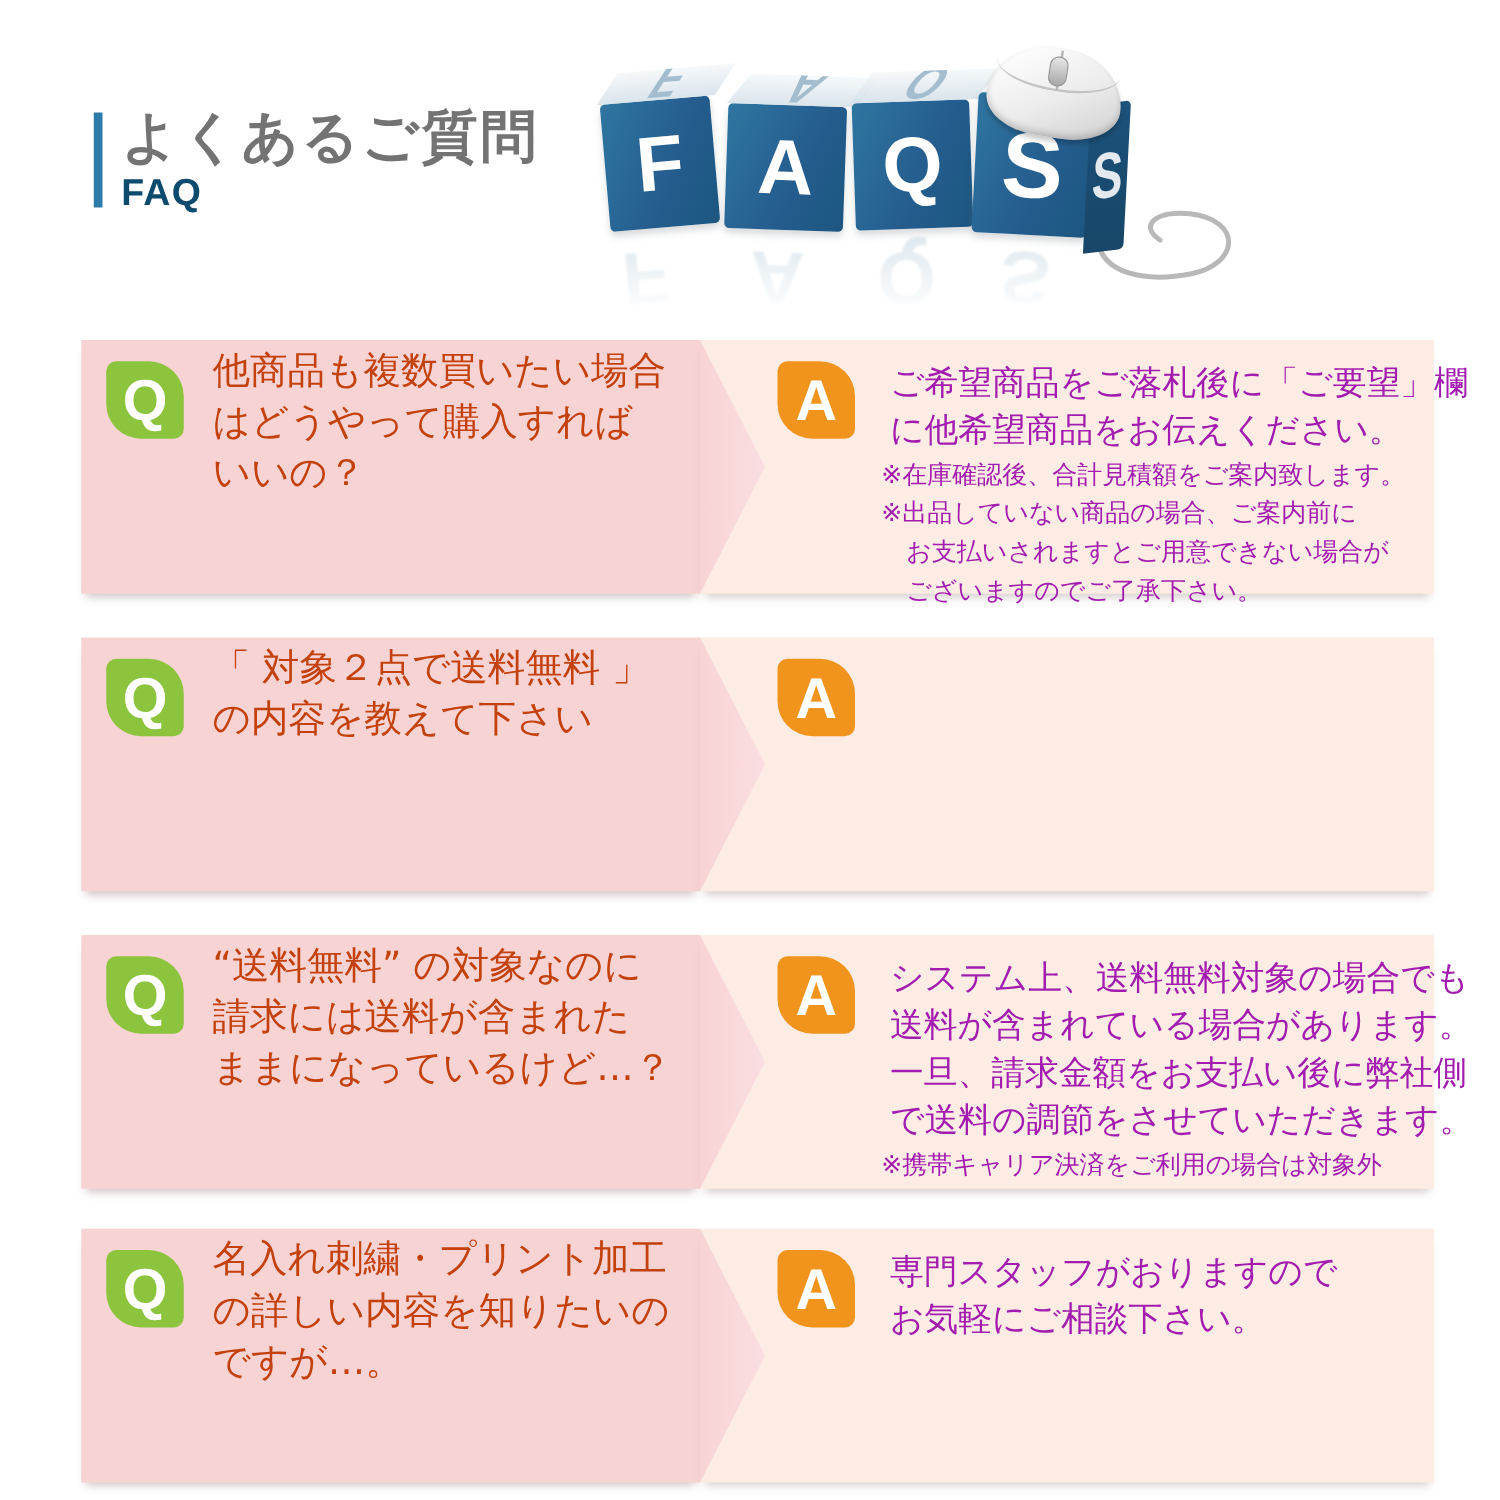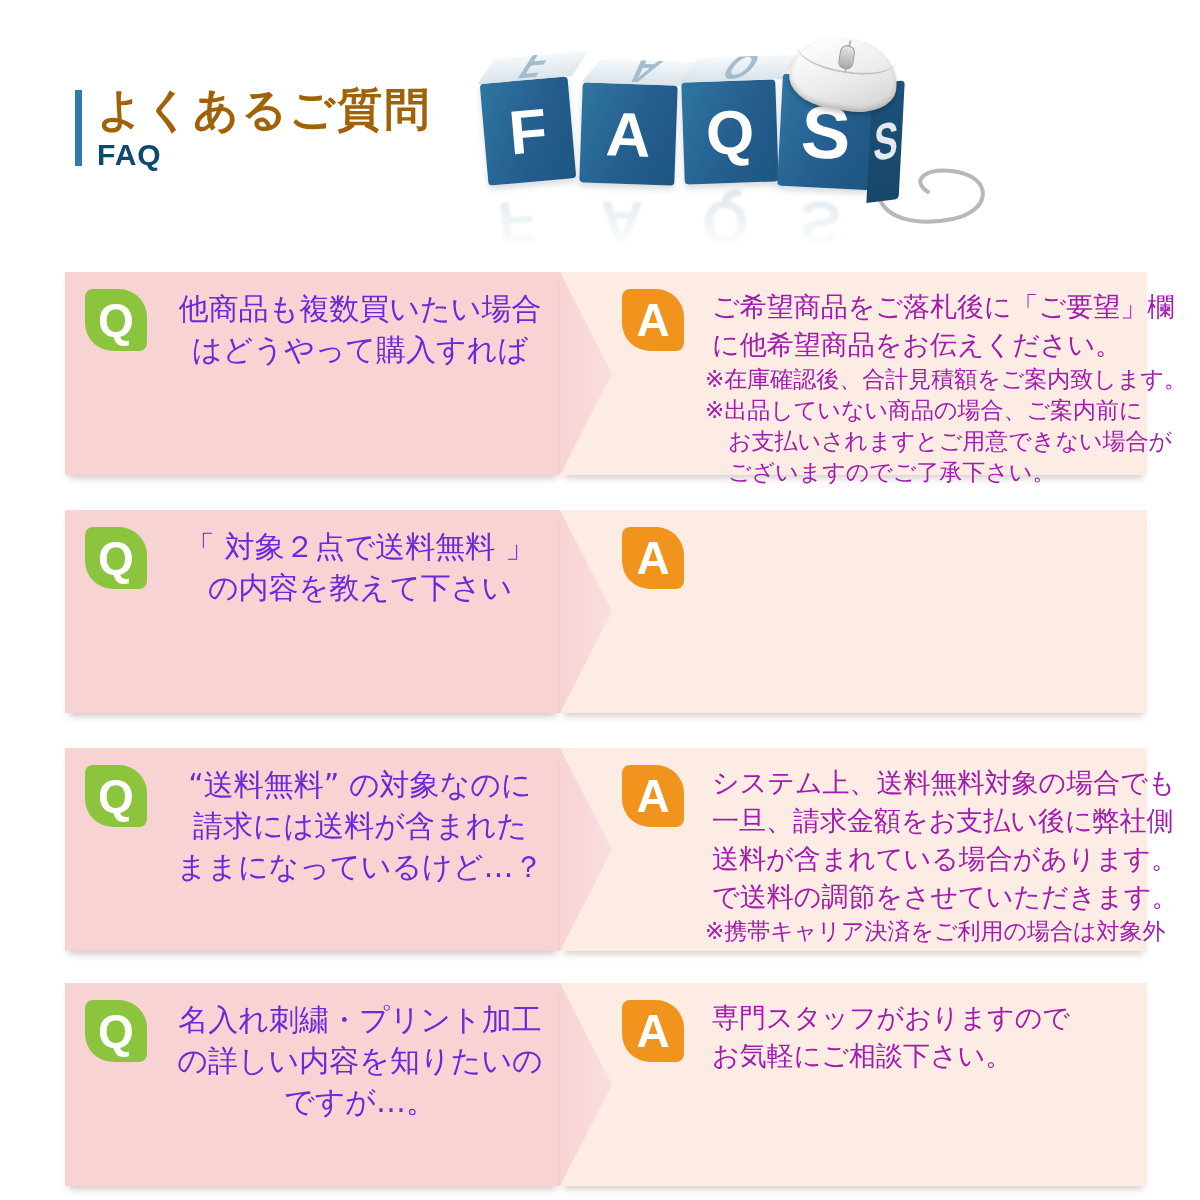--- a/index.html
+++ b/index.html
@@ -4,21 +4,21 @@
 <style>
   html,body{margin:0;padding:0;}
   body{
     width:1200px;height:1200px;position:relative;background:#ffffff;
     font-family:"DejaVu Sans","Liberation Sans",sans-serif;
     overflow:hidden;
   }
   
   .header{position:absolute;left:75px;top:84px;}
   .accent-bar{position:absolute;left:0;top:6px;width:7px;height:76px;background:#2d7ca8;}
-  .title{margin:0 0 0 22px;font-size:45px;line-height:52px;font-weight:bold;color:#a16207;letter-spacing:2px;}
+  .title{margin:0 0 0 22px;font-size:45px;line-height:52px;font-weight:bold;color:#737373;letter-spacing:2px;}
   .subtitle{margin:2px 0 0 22px;font-size:30px;line-height:34px;font-weight:bold;color:#0c4a6e;
     font-family:"Liberation Sans",sans-serif;letter-spacing:1px;}
   
   .faq-graphic{position:absolute;left:478px;top:18px;width:520px;height:250px;}
   .cube{position:absolute;display:flex;align-items:center;justify-content:center;
     background:linear-gradient(115deg,#2f76a1 0%,#255e8f 55%,#1c5680 100%);
     border-radius:4px;box-shadow:0 4px 6px rgba(100,110,120,.25);}
   .cube-letter{font-family:"Liberation Sans",sans-serif;font-weight:bold;color:#ffffff;font-size:62px;}
   .cube-f{left:6px;top:62px;width:88px;height:102px;transform:rotate(-5deg);}
   .cube-a{left:103px;top:66px;width:95px;height:100px;transform:rotate(2deg);}
@@ -57,25 +57,25 @@
   .a-panel{position:absolute;left:495px;top:0;width:587px;height:100%;background:#fdece3;
     box-shadow:0 7px 7px -4px rgba(150,125,125,.4);}
   .arrow{position:absolute;left:495px;top:0;width:52px;height:100%;
     background:linear-gradient(to right,#f8d3d3,#fadee2);
     clip-path:polygon(0 0,100% 50%,0 100%);}
   .badge{position:absolute;top:17px;width:62px;height:62px;display:flex;align-items:center;justify-content:center;
     border-radius:8px 28px 8px 28px;}
   .q-badge{left:20px;background:#8cc43e;}
   .a-badge{left:62px;background:#f0941d;}
   .badge span{color:#ffffff;font-size:46px;font-weight:bold;font-family:"Liberation Sans",sans-serif;line-height:1;}
-  .q-text{position:absolute;left:105px;top:16px;right:10px;color:#6d28d9;text-align:center;}
+  .q-text{position:absolute;left:105px;top:4px;right:10px;color:#c2410c;}
   .q-line{font-size:30px;line-height:41px;white-space:pre;}
   .a-text{position:absolute;left:152px;top:16px;right:8px;color:#a21caf;}
   .a-line{font-size:27px;line-height:38px;white-space:pre;}
-  .a-note{font-size:23px;line-height:31px;margin-left:-7px;white-space:pre;}
+  .a-note{font-size:20px;line-height:31px;margin-left:-7px;white-space:pre;}
   .row-1{top:272px;} .row-2{top:510px;} .row-3{top:748px;} .row-4{top:983px;}
 </style>
 </head>
 <body>
 
 <div class="header">
   <div class="accent-bar"></div>
   <h1 class="title">よくあるご質問</h1>
   <div class="subtitle">FAQ</div>
 </div>
@@ -125,20 +125,21 @@
 </div>
 
 <section class="qa-row row-1">
   <div class="q-panel">
     <div class="badge q-badge">
       <span>Q</span>
     </div>
     <div class="q-text">
       <div class="q-line">他商品も複数買いたい場合</div>
       <div class="q-line">はどうやって購入すれば</div>
+      <div class="q-line">いいの？</div>
     </div>
   </div>
   <div class="a-panel">
     <div class="badge a-badge">
       <span>A</span>
     </div>
     <div class="a-text">
       <div class="a-line">ご希望商品をご落札後に「ご要望」欄</div>
       <div class="a-line">に他希望商品をお伝えください。</div>
       <div class="a-note">※在庫確認後、合計見積額をご案内致します。</div>
@@ -178,22 +179,22 @@
       <div class="q-line">請求には送料が含まれた</div>
       <div class="q-line">ままになっているけど…？</div>
     </div>
   </div>
   <div class="a-panel">
     <div class="badge a-badge">
       <span>A</span>
     </div>
     <div class="a-text">
       <div class="a-line">システム上、送料無料対象の場合でも</div>
+      <div class="a-line">送料が含まれている場合があります。</div>
       <div class="a-line">一旦、請求金額をお支払い後に弊社側</div>
-      <div class="a-line">送料が含まれている場合があります。</div>
       <div class="a-line">で送料の調節をさせていただきます。</div>
       <div class="a-note">※携帯キャリア決済をご利用の場合は対象外</div>
     </div>
   </div>
   <div class="arrow"></div>
 </section>
 
 <section class="qa-row row-4">
   <div class="q-panel">
     <div class="badge q-badge">

